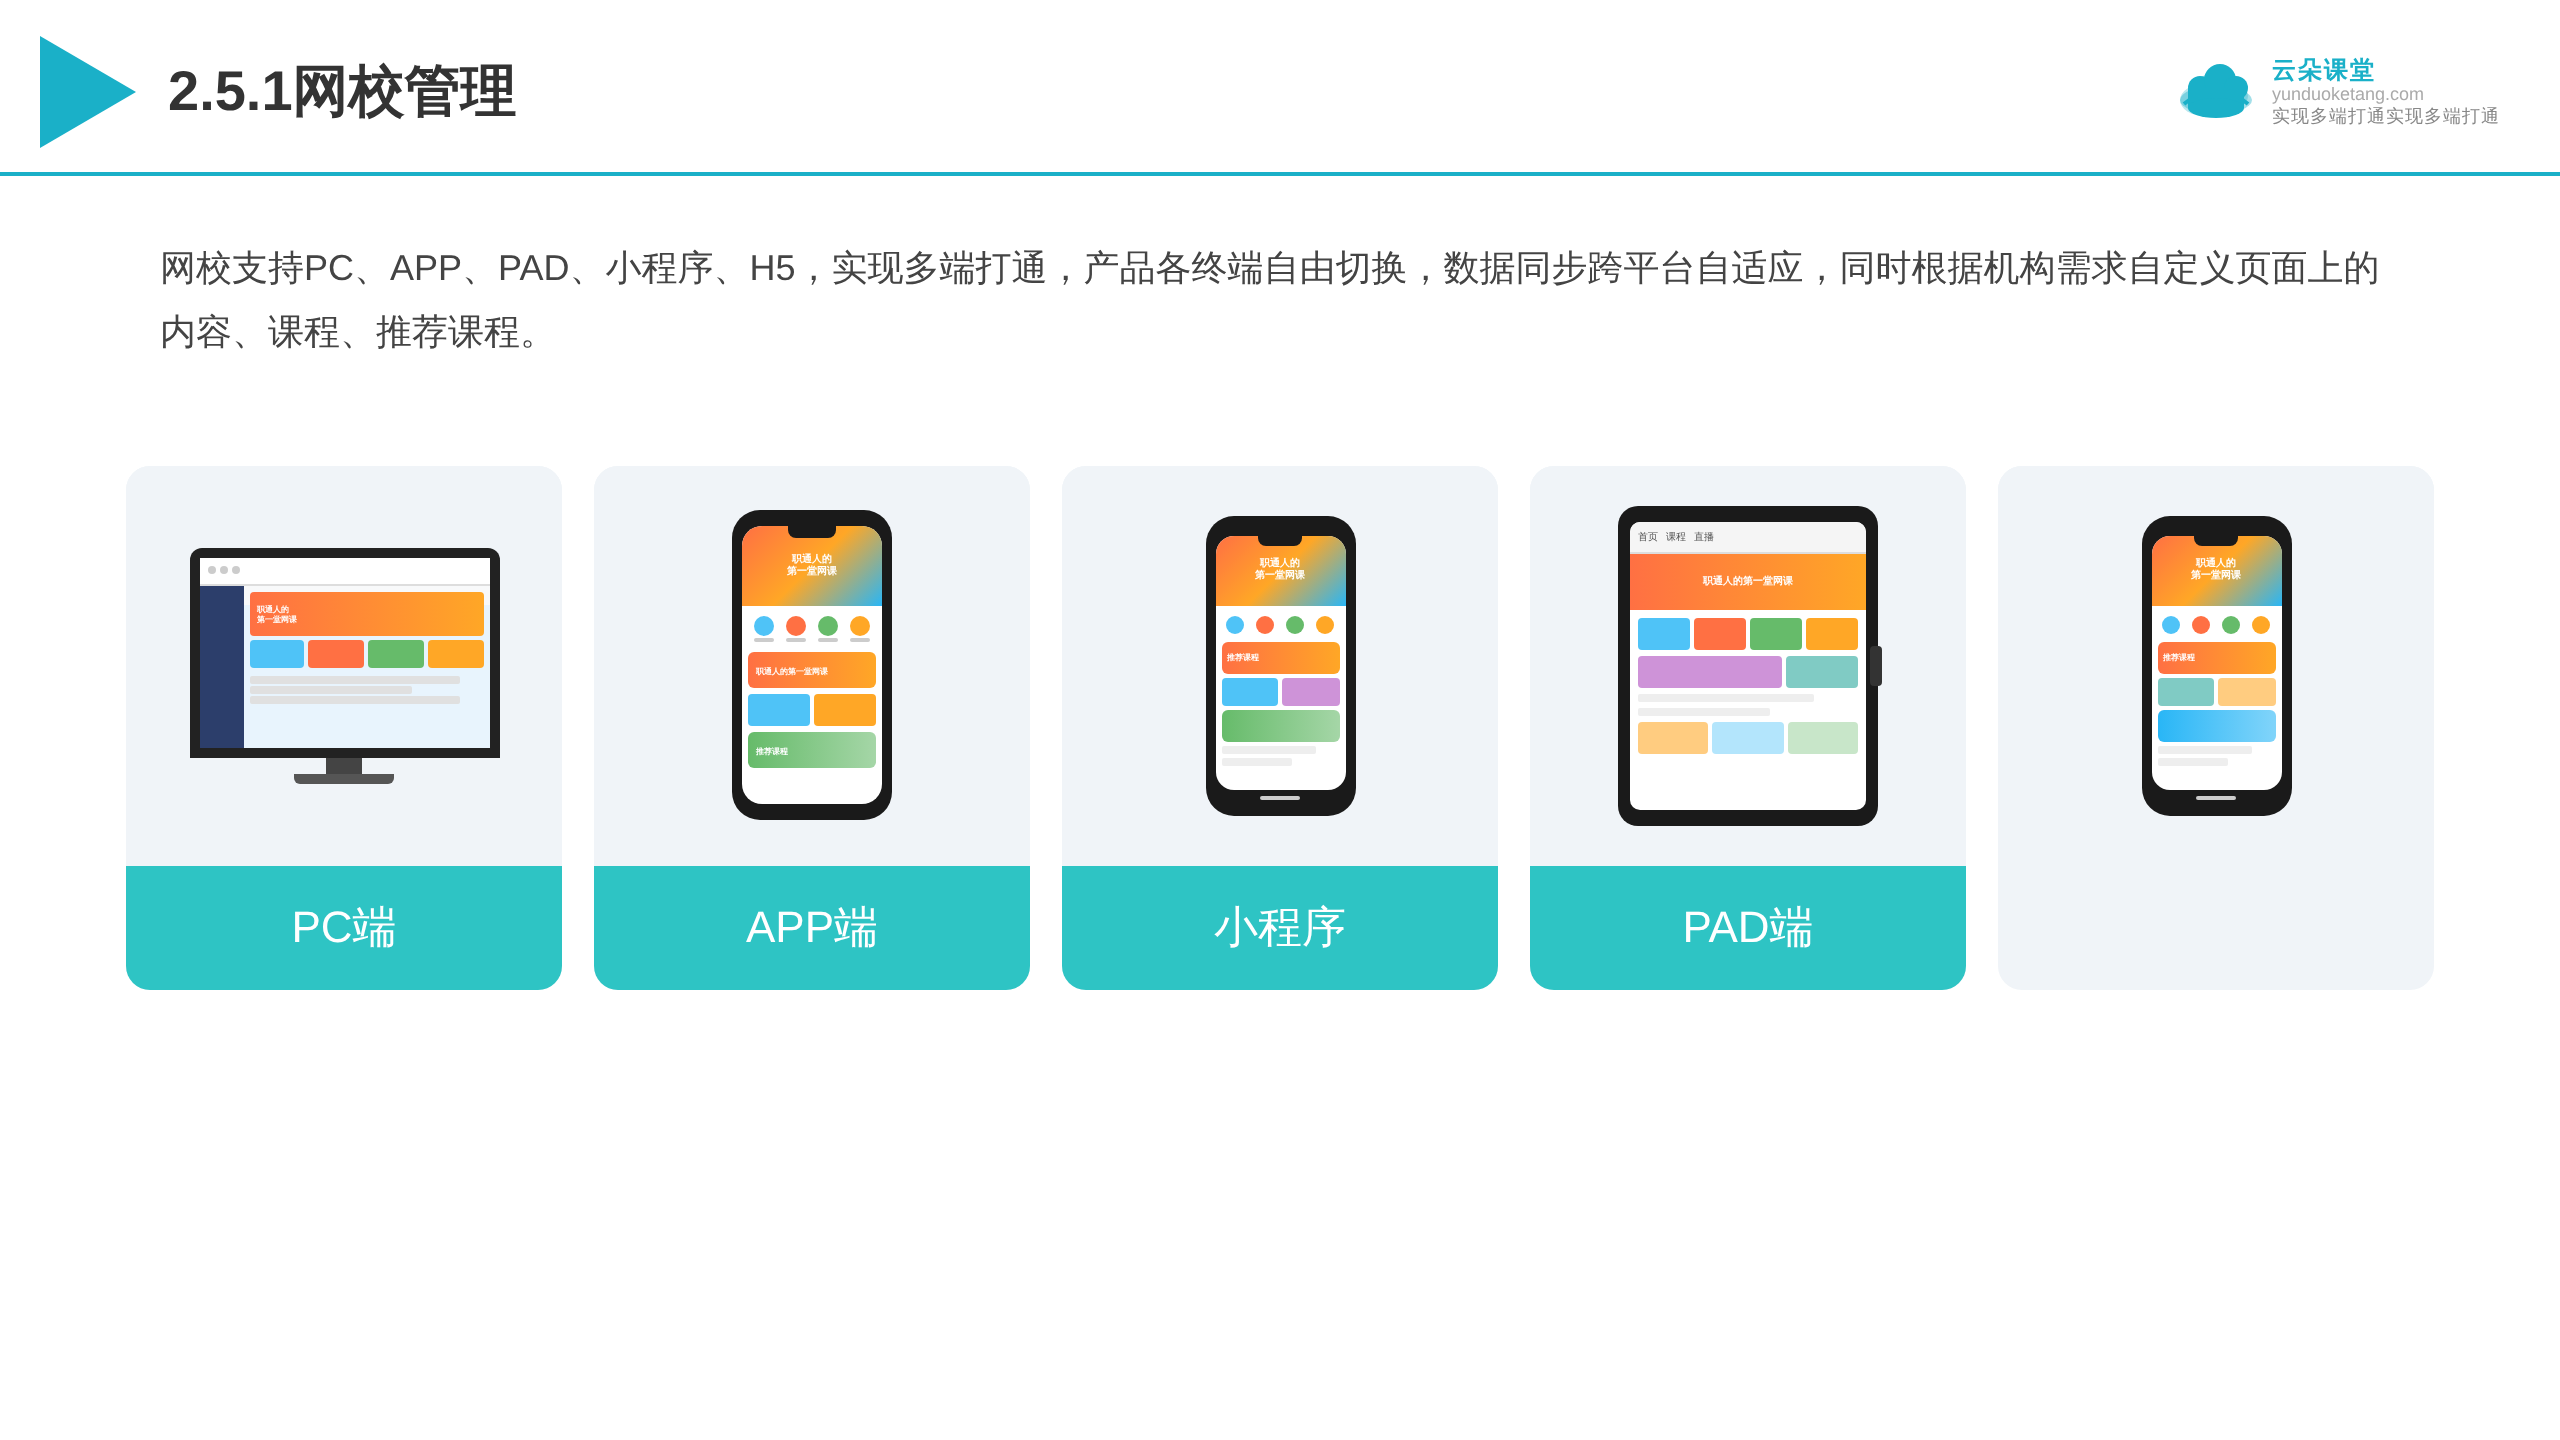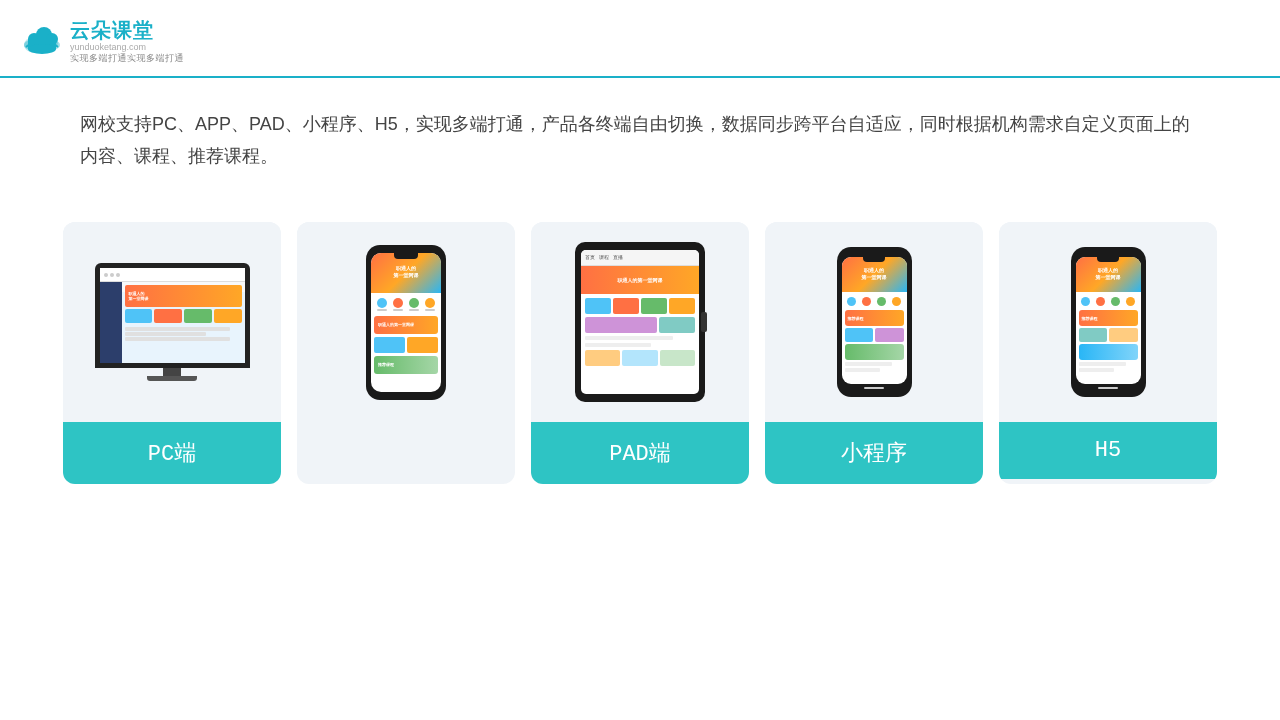--- a/index.html
+++ b/index.html
@@ -58,21 +58,21 @@
       height: 32px;
     }
 
     .brand-text {
       display: flex;
       flex-direction: column;
       line-height: 1.2;
     }
 
     .brand-name {
-      font-size: 20px;
+      font-size: 12px;
       color: #1ab0c8;
       font-weight: bold;
       letter-spacing: 1px;
     }
 
     .brand-sub {
       font-size: 9px;
       color: #888;
       letter-spacing: 0.5px;
     }
@@ -90,21 +90,20 @@
       line-height: 1.8;
     }
 
     
     .cards-container {
       display: flex;
       justify-content: center;
       gap: 16px;
       padding: 20px 40px;
       margin-top: 10px;
-      font-family: Liberation Mono, monospace;
     }
 
     .card {
       width: 218px;
       background: #f0f4f8;
       border-radius: 12px;
       overflow: hidden;
       display: flex;
       flex-direction: column;
     }
@@ -477,20 +476,24 @@
       height: 2px;
       background: #ccc;
       border-radius: 1px;
       margin: 3px auto 0;
     }
   </style>
 </head>
 <body>
 
 <div class="header">
+  <div class="header-left">
+    <div class="logo-triangle"></div>
+    <h1 class="header-title">2.5.1网校管理</h1>
+  </div>
   <div class="header-right">
     <div class="brand-logo">
 
       <svg class="cloud-icon" viewBox="0 0 44 32" fill="none" xmlns="http://www.w3.org/2000/svg">
         <ellipse cx="16" cy="20" rx="12" ry="8" fill="#1ab0c8" opacity="0.3"></ellipse>
         <ellipse cx="28" cy="18" rx="10" ry="7" fill="#1ab0c8" opacity="0.3"></ellipse>
         <ellipse cx="22" cy="16" rx="14" ry="9" fill="#1ab0c8" opacity="0.5"></ellipse>
         <ellipse cx="22" cy="20" rx="18" ry="7" fill="#1ab0c8" opacity="0.4"></ellipse>
         <path d="M6 22 Q22 8 38 22" stroke="#1ab0c8" stroke-width="2" fill="none"></path>
         <circle cx="14" cy="14" r="6" fill="#1ab0c8"></circle>
@@ -588,20 +591,54 @@
               <div class="phone-small-card" style="background:#4fc3f7;"></div>
               <div class="phone-small-card" style="background:#ffa726;"></div>
             </div>
             <div class="phone-card-item" style="background:linear-gradient(90deg,#66bb6a,#a5d6a7);">
               <span class="phone-card-text">推荐课程</span>
             </div>
           </div>
         </div>
       </div>
     </div>
+    <div class="card-label">APP端</div>
+  </div>
+
+  <div class="card">
+    <div class="card-image-area">
+      <div class="mini-phone">
+        <div class="mini-phone-notch"></div>
+        <div class="mini-phone-screen">
+          <div style="height:35px;background:linear-gradient(135deg,#ff7043,#ffa726,#29b6f6);display:flex;align-items:center;justify-content:center;">
+            <span style="font-size:5px;color:#fff;font-weight:bold;text-align:center;line-height:1.3;">职通人的<br>第一堂网课</span>
+          </div>
+          <div style="padding:3px;display:flex;flex-direction:column;gap:2px;">
+            <div style="display:flex;justify-content:space-around;padding:2px 0;">
+              <div style="width:9px;height:9px;border-radius:50%;background:#4fc3f7;"></div>
+              <div style="width:9px;height:9px;border-radius:50%;background:#ff7043;"></div>
+              <div style="width:9px;height:9px;border-radius:50%;background:#66bb6a;"></div>
+              <div style="width:9px;height:9px;border-radius:50%;background:#ffa726;"></div>
+            </div>
+            <div style="height:16px;background:linear-gradient(90deg,#ff7043,#ffa726);border-radius:3px;display:flex;align-items:center;padding:0 3px;">
+              <span style="font-size:4px;color:#fff;font-weight:bold;">推荐课程</span>
+            </div>
+            <div style="display:flex;gap:2px;">
+              <div style="flex:1;height:14px;background:#4fc3f7;border-radius:2px;"></div>
+              <div style="flex:1;height:14px;background:#ce93d8;border-radius:2px;"></div>
+            </div>
+            <div style="height:16px;background:linear-gradient(90deg,#66bb6a,#a5d6a7);border-radius:3px;"></div>
+            <div style="height:4px;background:#eee;border-radius:1px;width:80%;"></div>
+            <div style="height:4px;background:#eee;border-radius:1px;width:60%;"></div>
+          </div>
+        </div>
+        <div class="separator-line"></div>
+      </div>
+    </div>
+    <div class="card-label">小程序</div>
   </div>
 
   <div class="card">
     <div class="card-image-area">
       <div class="pad-mockup">
         <div class="pad-button"></div>
         <div class="pad-screen">
           <div class="pad-screen-top">
             <div class="pad-screen-nav">
               <span>首页</span>
@@ -649,60 +686,26 @@
             <div style="display:flex;justify-content:space-around;padding:2px 0;">
               <div style="width:9px;height:9px;border-radius:50%;background:#4fc3f7;"></div>
               <div style="width:9px;height:9px;border-radius:50%;background:#ff7043;"></div>
               <div style="width:9px;height:9px;border-radius:50%;background:#66bb6a;"></div>
               <div style="width:9px;height:9px;border-radius:50%;background:#ffa726;"></div>
             </div>
             <div style="height:16px;background:linear-gradient(90deg,#ff7043,#ffa726);border-radius:3px;display:flex;align-items:center;padding:0 3px;">
               <span style="font-size:4px;color:#fff;font-weight:bold;">推荐课程</span>
             </div>
             <div style="display:flex;gap:2px;">
-              <div style="flex:1;height:14px;background:#4fc3f7;border-radius:2px;"></div>
-              <div style="flex:1;height:14px;background:#ce93d8;border-radius:2px;"></div>
-            </div>
-            <div style="height:16px;background:linear-gradient(90deg,#66bb6a,#a5d6a7);border-radius:3px;"></div>
+              <div style="flex:1;height:14px;background:#80cbc4;border-radius:2px;"></div>
+              <div style="flex:1;height:14px;background:#ffcc80;border-radius:2px;"></div>
+            </div>
+            <div style="height:16px;background:linear-gradient(90deg,#29b6f6,#81d4fa);border-radius:3px;"></div>
             <div style="height:4px;background:#eee;border-radius:1px;width:80%;"></div>
             <div style="height:4px;background:#eee;border-radius:1px;width:60%;"></div>
           </div>
         </div>
         <div class="separator-line"></div>
       </div>
     </div>
-    <div class="card-label">小程序</div>
   </div>
 
-  <div class="card">
-    <div class="card-image-area">
-      <div class="mini-phone">
-        <div class="mini-phone-notch"></div>
-        <div class="mini-phone-screen">
-          <div style="height:35px;background:linear-gradient(135deg,#ff7043,#ffa726,#29b6f6);display:flex;align-items:center;justify-content:center;">
-            <span style="font-size:5px;color:#fff;font-weight:bold;text-align:center;line-height:1.3;">职通人的<br>第一堂网课</span>
-          </div>
-          <div style="padding:3px;display:flex;flex-direction:column;gap:2px;">
-            <div style="display:flex;justify-content:space-around;padding:2px 0;">
-              <div style="width:9px;height:9px;border-radius:50%;background:#4fc3f7;"></div>
-              <div style="width:9px;height:9px;border-radius:50%;background:#ff7043;"></div>
-              <div style="width:9px;height:9px;border-radius:50%;background:#66bb6a;"></div>
-              <div style="width:9px;height:9px;border-radius:50%;background:#ffa726;"></div>
-            </div>
-            <div style="height:16px;background:linear-gradient(90deg,#ff7043,#ffa726);border-radius:3px;display:flex;align-items:center;padding:0 3px;">
-              <span style="font-size:4px;color:#fff;font-weight:bold;">推荐课程</span>
-            </div>
-            <div style="display:flex;gap:2px;">
-              <div style="flex:1;height:14px;background:#80cbc4;border-radius:2px;"></div>
-              <div style="flex:1;height:14px;background:#ffcc80;border-radius:2px;"></div>
-            </div>
-            <div style="height:16px;background:linear-gradient(90deg,#29b6f6,#81d4fa);border-radius:3px;"></div>
-            <div style="height:4px;background:#eee;border-radius:1px;width:80%;"></div>
-            <div style="height:4px;background:#eee;border-radius:1px;width:60%;"></div>
-          </div>
-        </div>
-        <div class="separator-line"></div>
-      </div>
-    </div>
-    <div class="card-label">H5</div>
-  </div>
-
 </div>
 
 </body></html>

